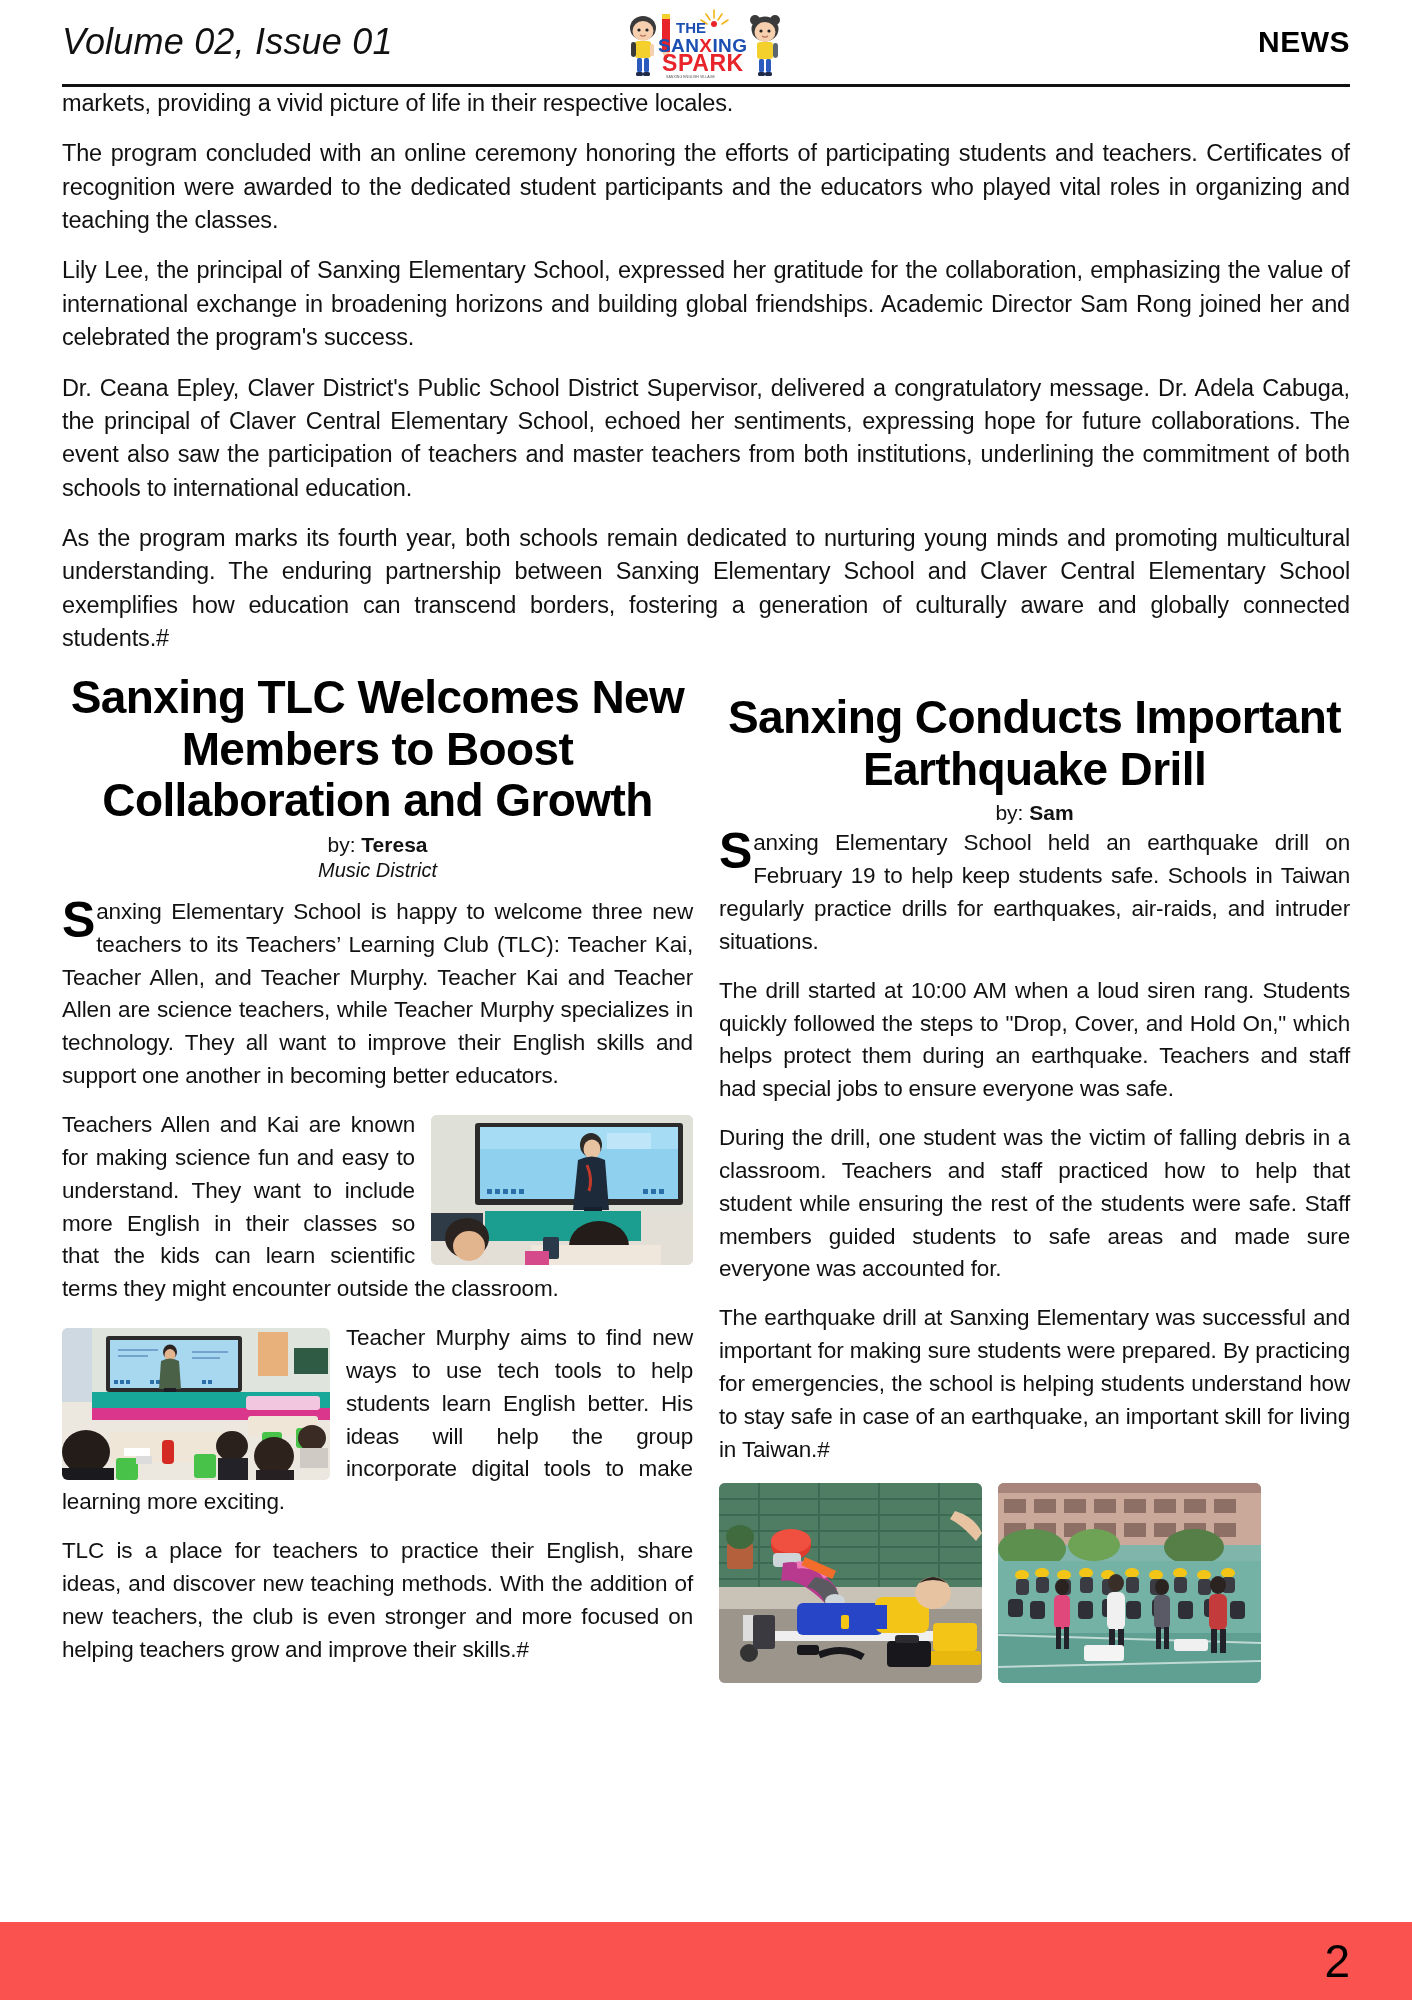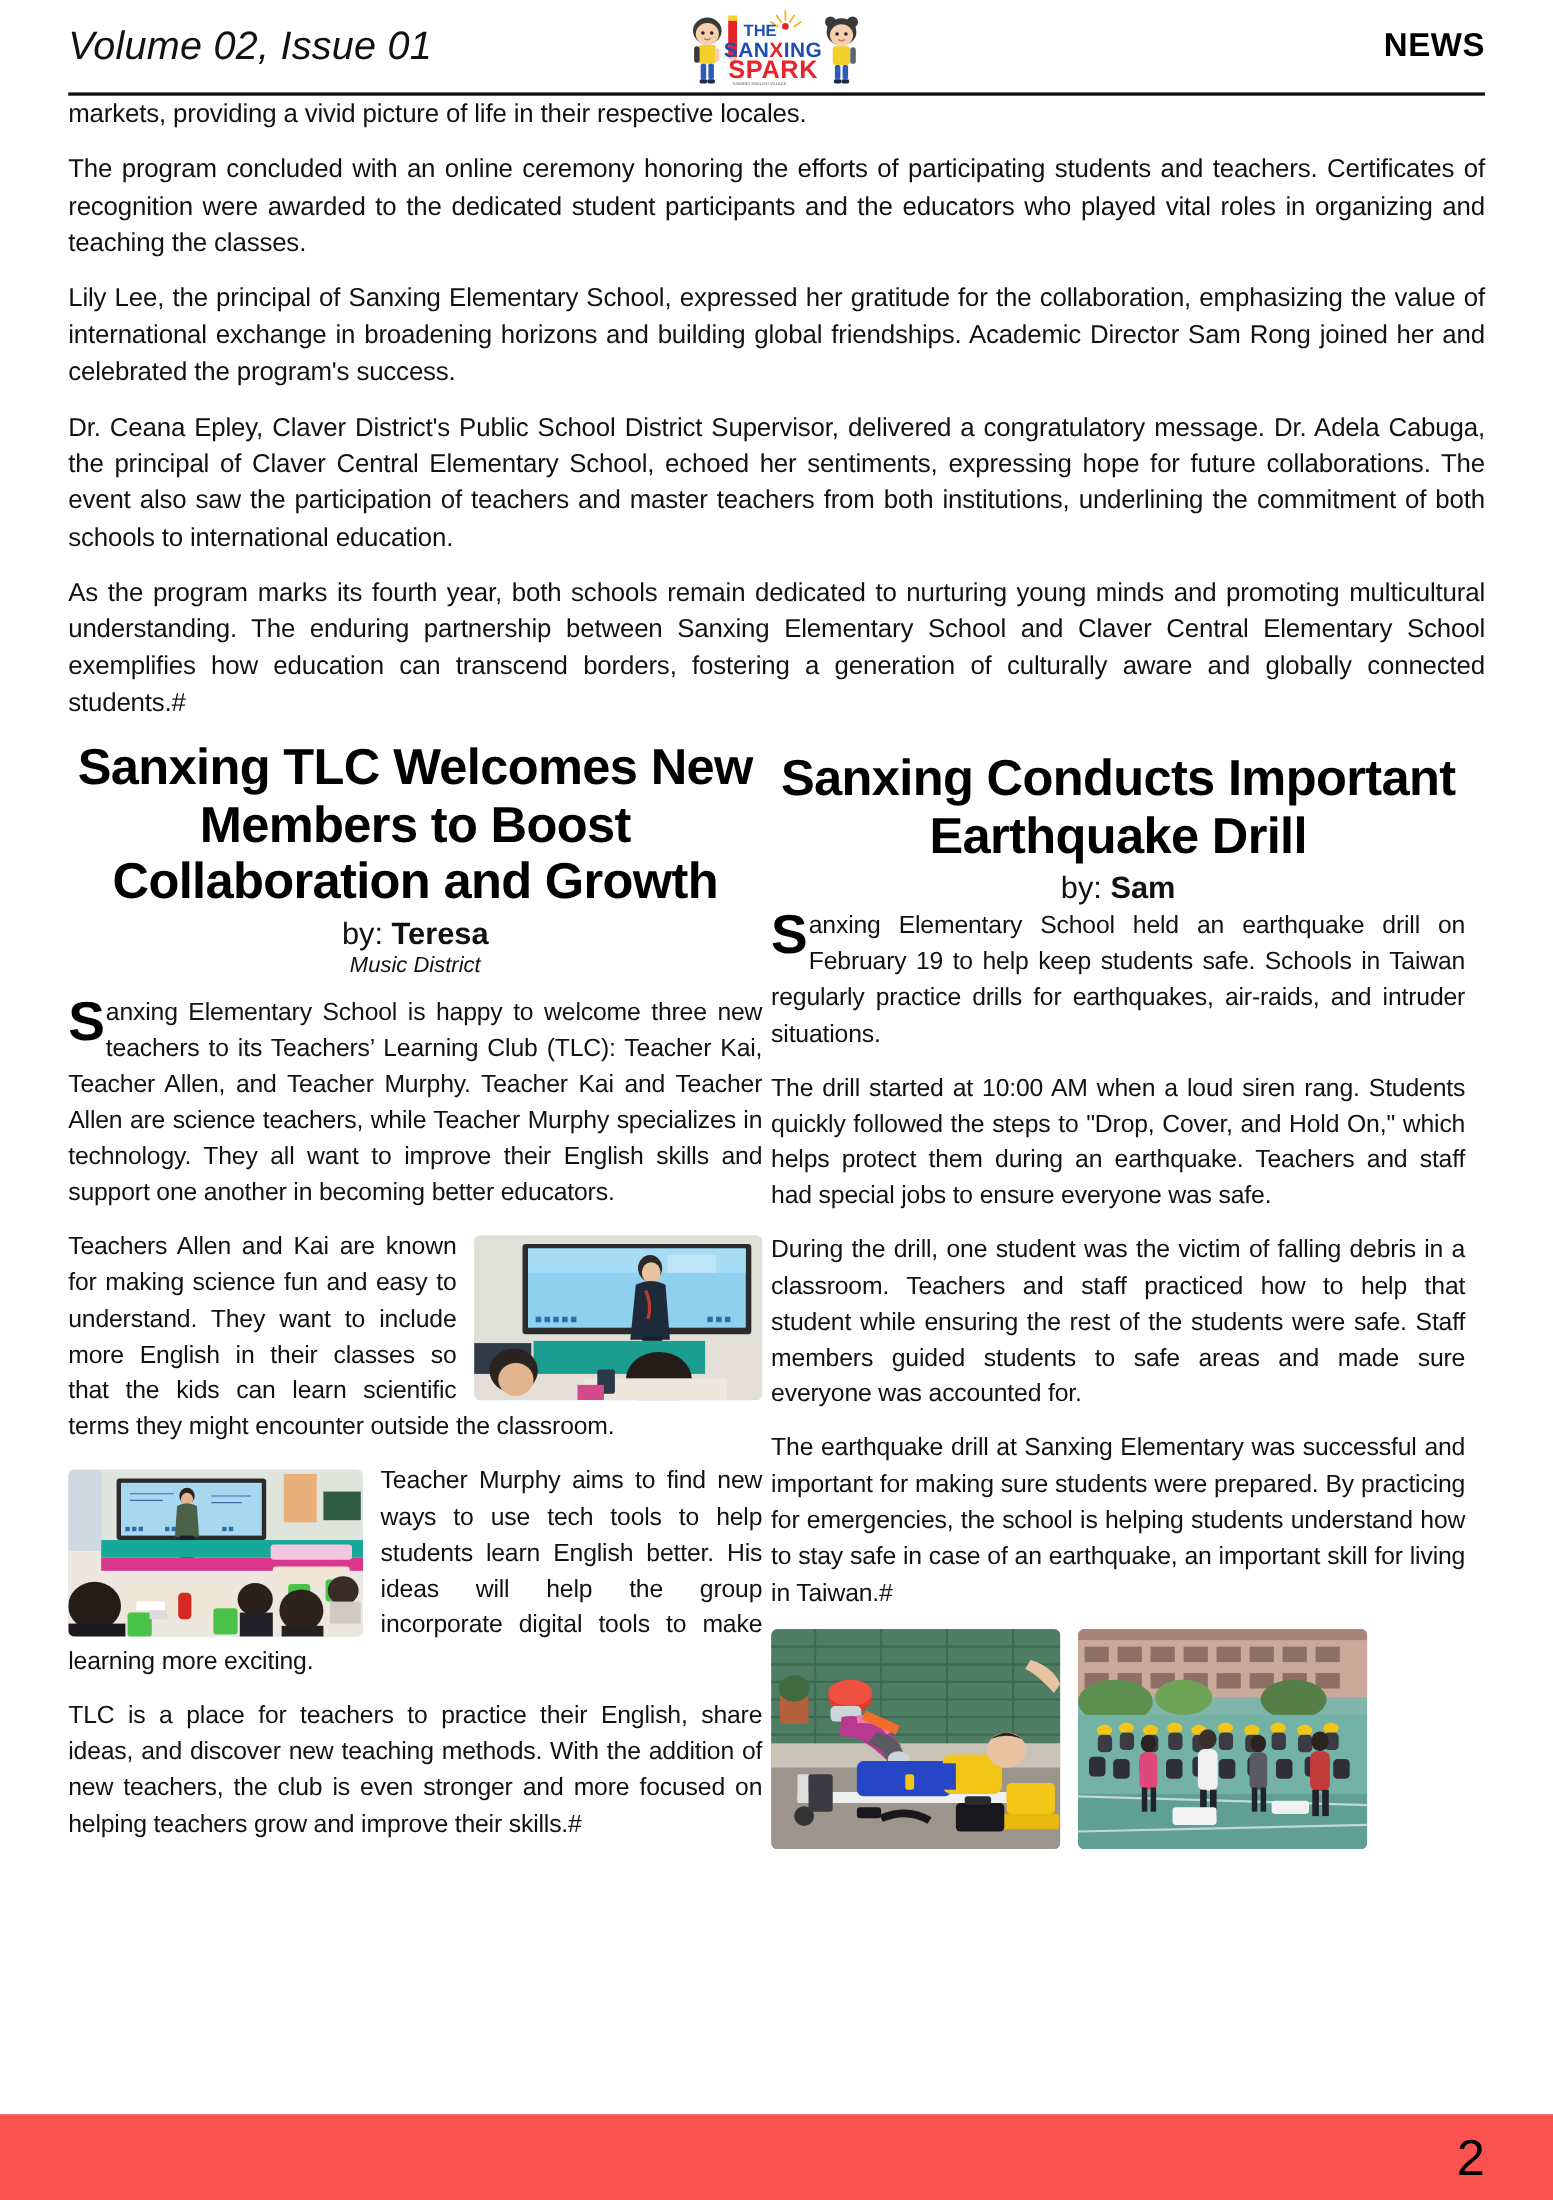--- a/index.html
+++ b/index.html
@@ -74,42 +74,42 @@
     text-align: justify;
     color: #111;
     margin: 0 0 17px 0;
     letter-spacing: -0.15px;
   }
 
   
   .columns {
     margin: 6px 62px 0 62px;
     display: flex;
-    gap: 8px;
-    align-items: center;
+    gap: 26px;
+    align-items: flex-end;
   }
   .col { width: 631px; }
 
   .headline {
     font-family: "Liberation Sans", sans-serif;
     font-weight: 700;
     font-size: 46px;
     line-height: 1.12;
     text-align: center;
     color: #000;
     margin: 0 0 4px 0;
     letter-spacing: -0.6px;
   }
   .headline.narrow { padding: 0 6px; }
 
   .byline {
     text-align: center;
     margin: 6px 0 2px 0;
     font-family: "Liberation Sans", sans-serif;
-    font-size: 28px;
+    font-size: 21px;
     color: #111;
   }
   .byline .by-label { font-weight: 400; }
   .byline .by-name { font-weight: 700; }
   .byline-role {
     text-align: center;
     font-family: "Liberation Sans", sans-serif;
     font-style: italic;
     font-size: 20px;
     color: #111;

